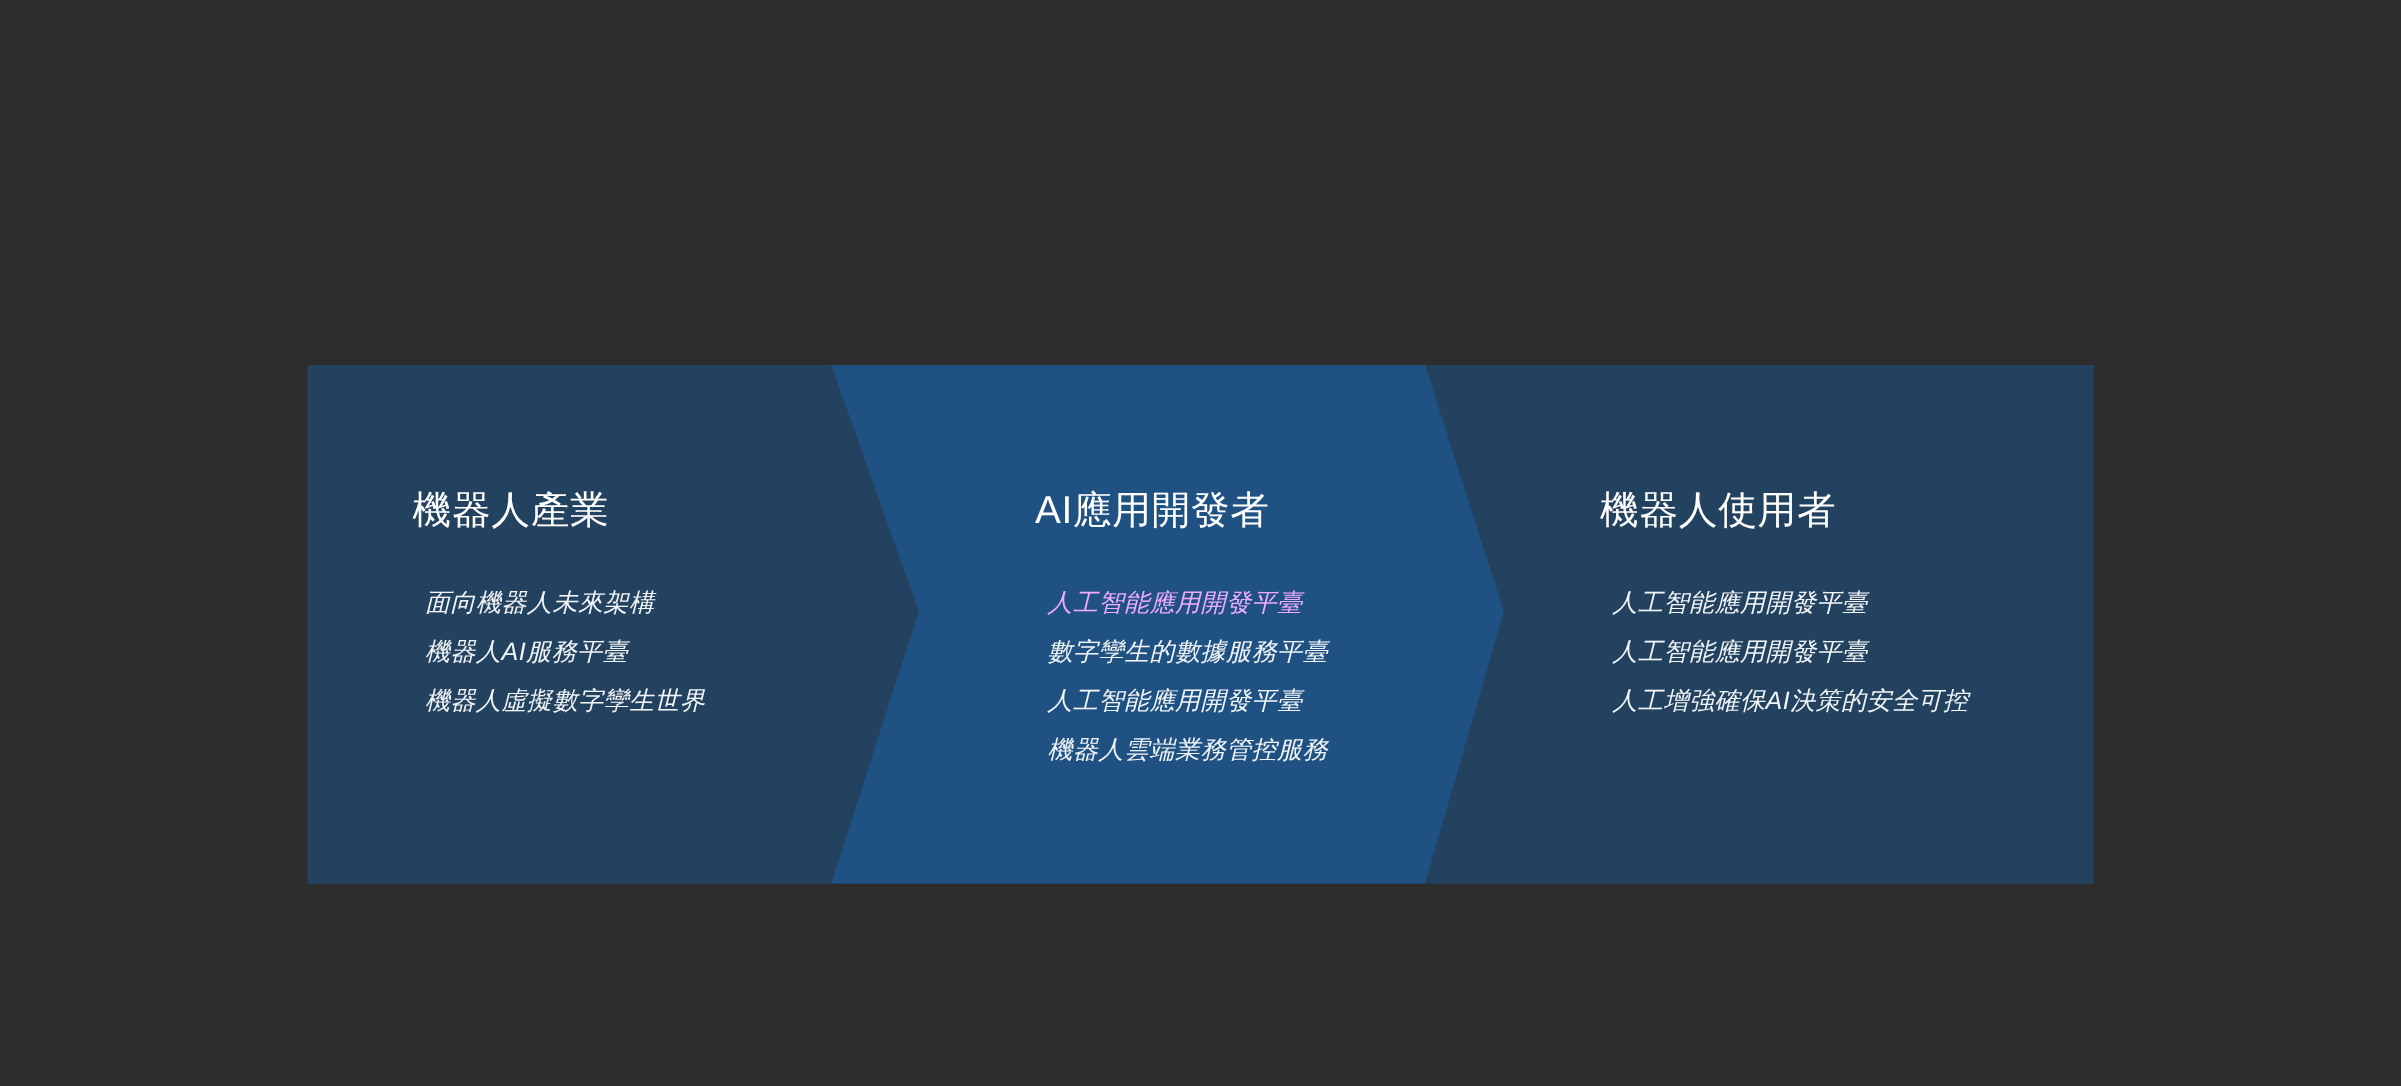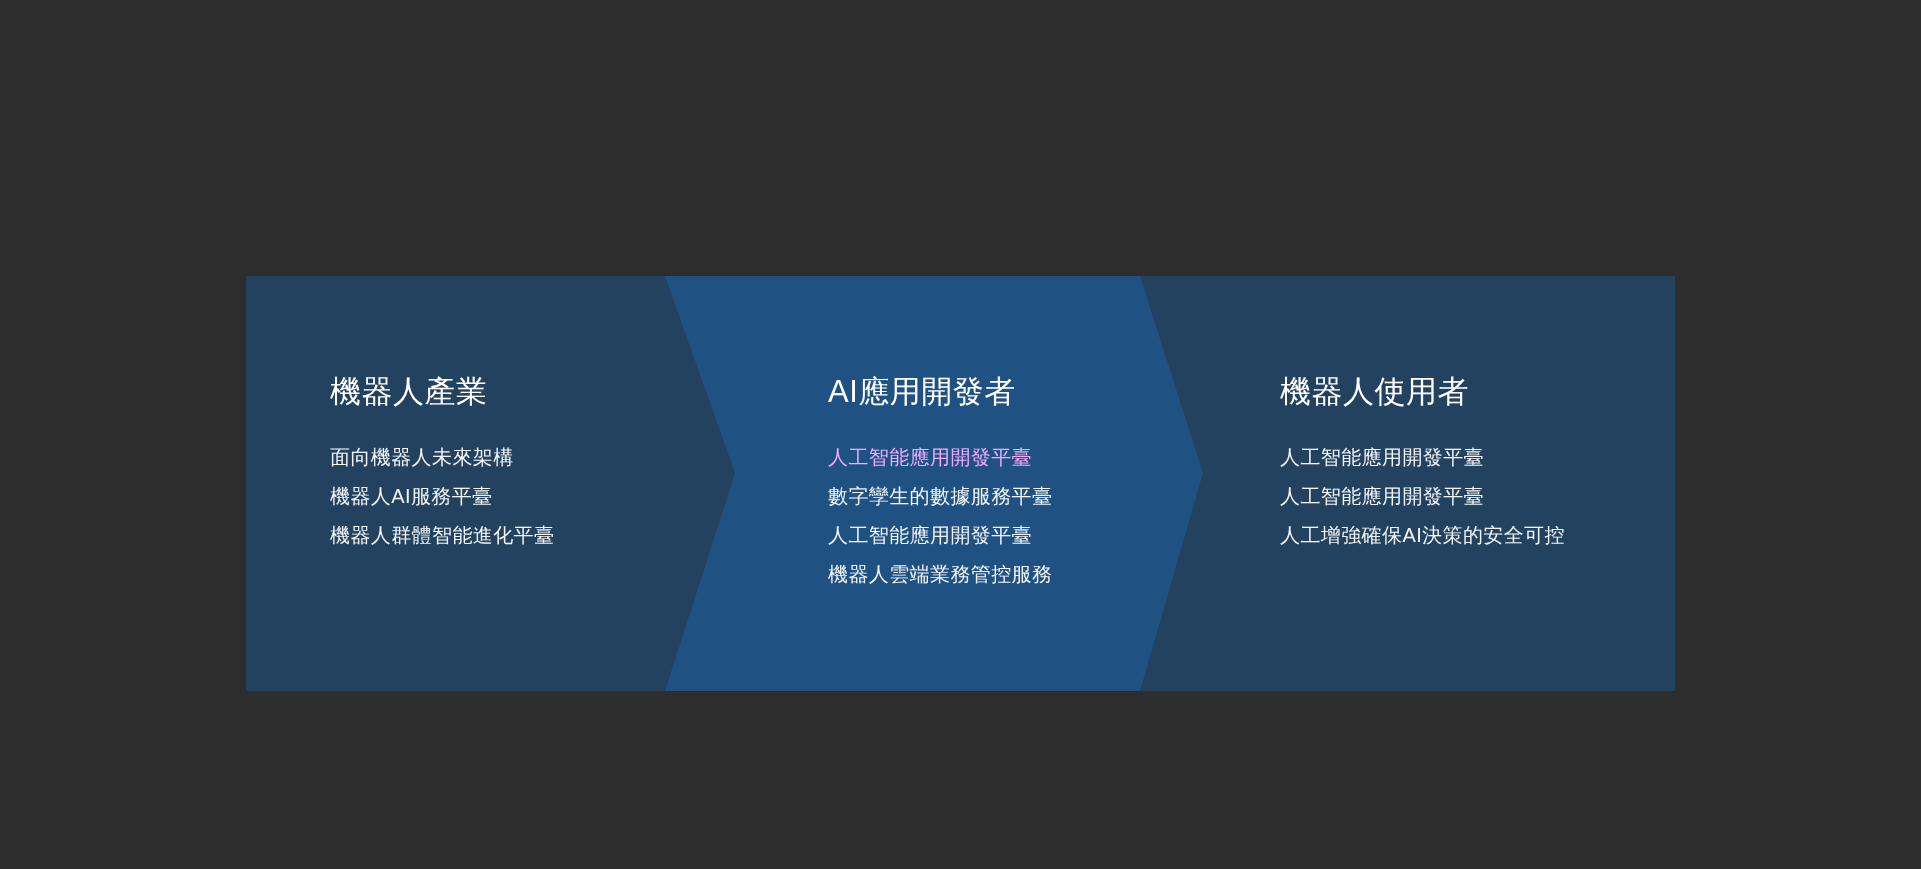--- a/index.html
+++ b/index.html
@@ -12,21 +12,21 @@
     height: 869px;
     background: #2d2d2d;
     font-family: "Liberation Sans", "DejaVu Sans", sans-serif;
     overflow: hidden;
     position: relative;
   }
 
   #stage {
     position: absolute;
     left: 0;
-    top: 0;
+    top: 16px;
     width: 1921px;
     height: 800px;
     background: #2d2d2d;
   }
 
   
   #banner {
     position: absolute;
     left: 246px;
     top: 276px;
@@ -71,23 +71,24 @@
   }
 
   .col-1 .col-heading,
   .col-2 .col-heading,
   .col-3 .col-heading { top: 96px; }
 
   .col-list {
     position: absolute;
     top: 165px;
     left: 0;
-    margin: 0;
+    margin: 10px;
     padding: 0;
     list-style: none;
+    font-style: italic;
   }
 
   .col-list li {
     font-size: 20px;
     line-height: 32px;
     color: #f2f5f8;
     letter-spacing: 0.4px;
     white-space: nowrap;
     margin: 0 0 7px 0;
   }
@@ -102,21 +103,21 @@
 
     <svg id="chevron-layer" viewBox="0 0 1429 415" preserveAspectRatio="none">
       <polygon points="419,0 894,0 957,197 894,415 419,415 489,197" fill="#1f5183"></polygon>
     </svg>
 
     <div class="column col-1">
       <h2 class="col-heading" style="color: rgb(255, 255, 255);">機器人產業</h2>
       <ul class="col-list">
         <li style="color: rgb(242, 245, 248);">面向機器人未來架構</li>
         <li style="color: rgb(242, 245, 248);">機器人AI服務平臺</li>
-        <li style="color: rgb(242, 245, 248);">機器人群體智能進化平臺</li>
+        <li style="color: rgb(242, 245, 248);">機器人虛擬數字孿生世界</li>
       </ul>
     </div>
 
     <div class="column col-2">
       <h2 class="col-heading" style="color: rgb(255, 255, 255);">AI應用開發者</h2>
       <ul class="col-list">
         <li style="color: #f0abfc;">人工智能應用開發平臺</li>
         <li style="color: rgb(242, 245, 248);">數字孿生的數據服務平臺</li>
         <li style="color: rgb(242, 245, 248);">人工智能應用開發平臺</li>
         <li style="color: rgb(242, 245, 248);">機器人雲端業務管控服務</li>

